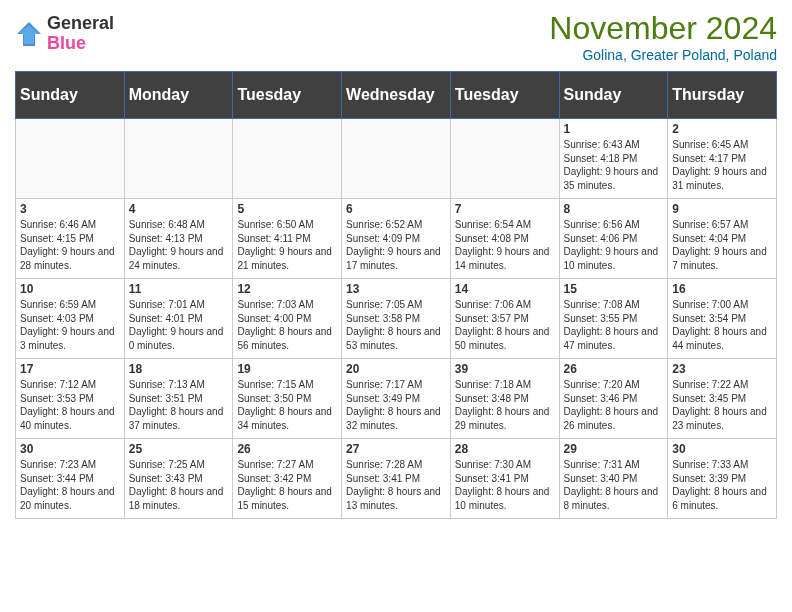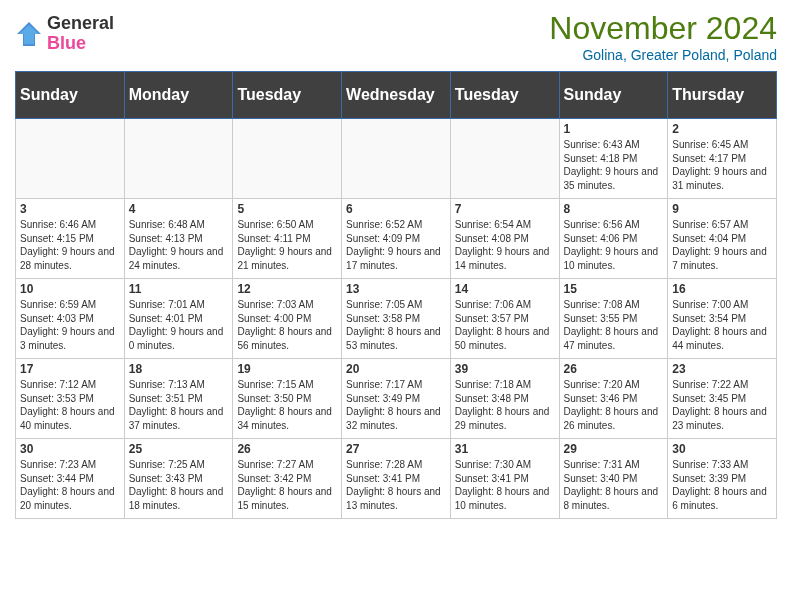--- a/index.html
+++ b/index.html
@@ -327,21 +327,21 @@
 and 15 minutes.</div>
           </td>
           <td>
             <span class="day-num">27</span>
             <div class="day-info">Sunrise: 7:28 AM
 Sunset: 3:41 PM
 Daylight: 8 hours
 and 13 minutes.</div>
           </td>
           <td>
-            <span class="day-num">31</span>
+            <span class="day-num">28</span>
             <div class="day-info">Sunrise: 7:30 AM
 Sunset: 3:41 PM
 Daylight: 8 hours
 and 10 minutes.</div>
           </td>
           <td>
             <span class="day-num">29</span>
             <div class="day-info">Sunrise: 7:31 AM
 Sunset: 3:40 PM
 Daylight: 8 hours

